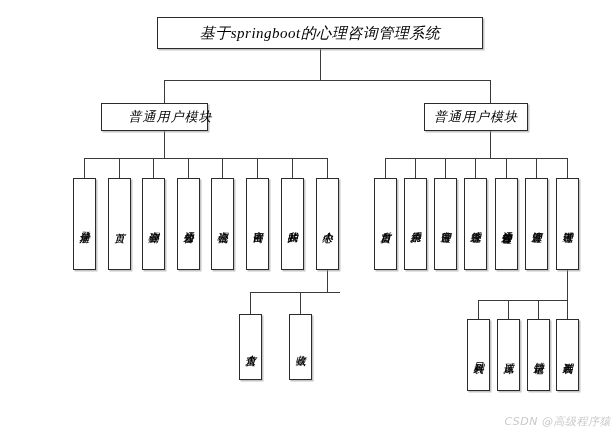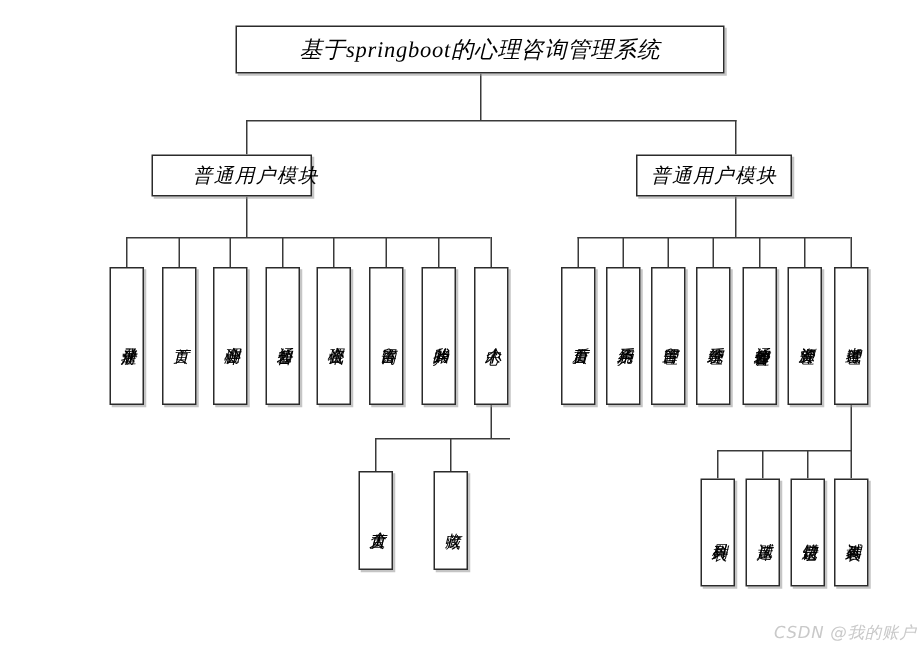--- a/index.html
+++ b/index.html
@@ -191,14 +191,14 @@
   <div class="node leaf-node" style="left:497px; top:319px; width:23px; height:72px;">
     <span class="vlabel">试题库</span>
   </div>
   <div class="node leaf-node" style="left:527px; top:319px; width:23px; height:72px;">
     <span class="vlabel">错题记录</span>
   </div>
   <div class="node leaf-node" style="left:556px; top:319px; width:23px; height:72px;">
     <span class="vlabel">试卷列表</span>
   </div>
 
-  <div id="watermark">CSDN @我的账户</div>
+  <div id="watermark">CSDN @高级程序猿</div>
 </div>
 
 </body></html>

